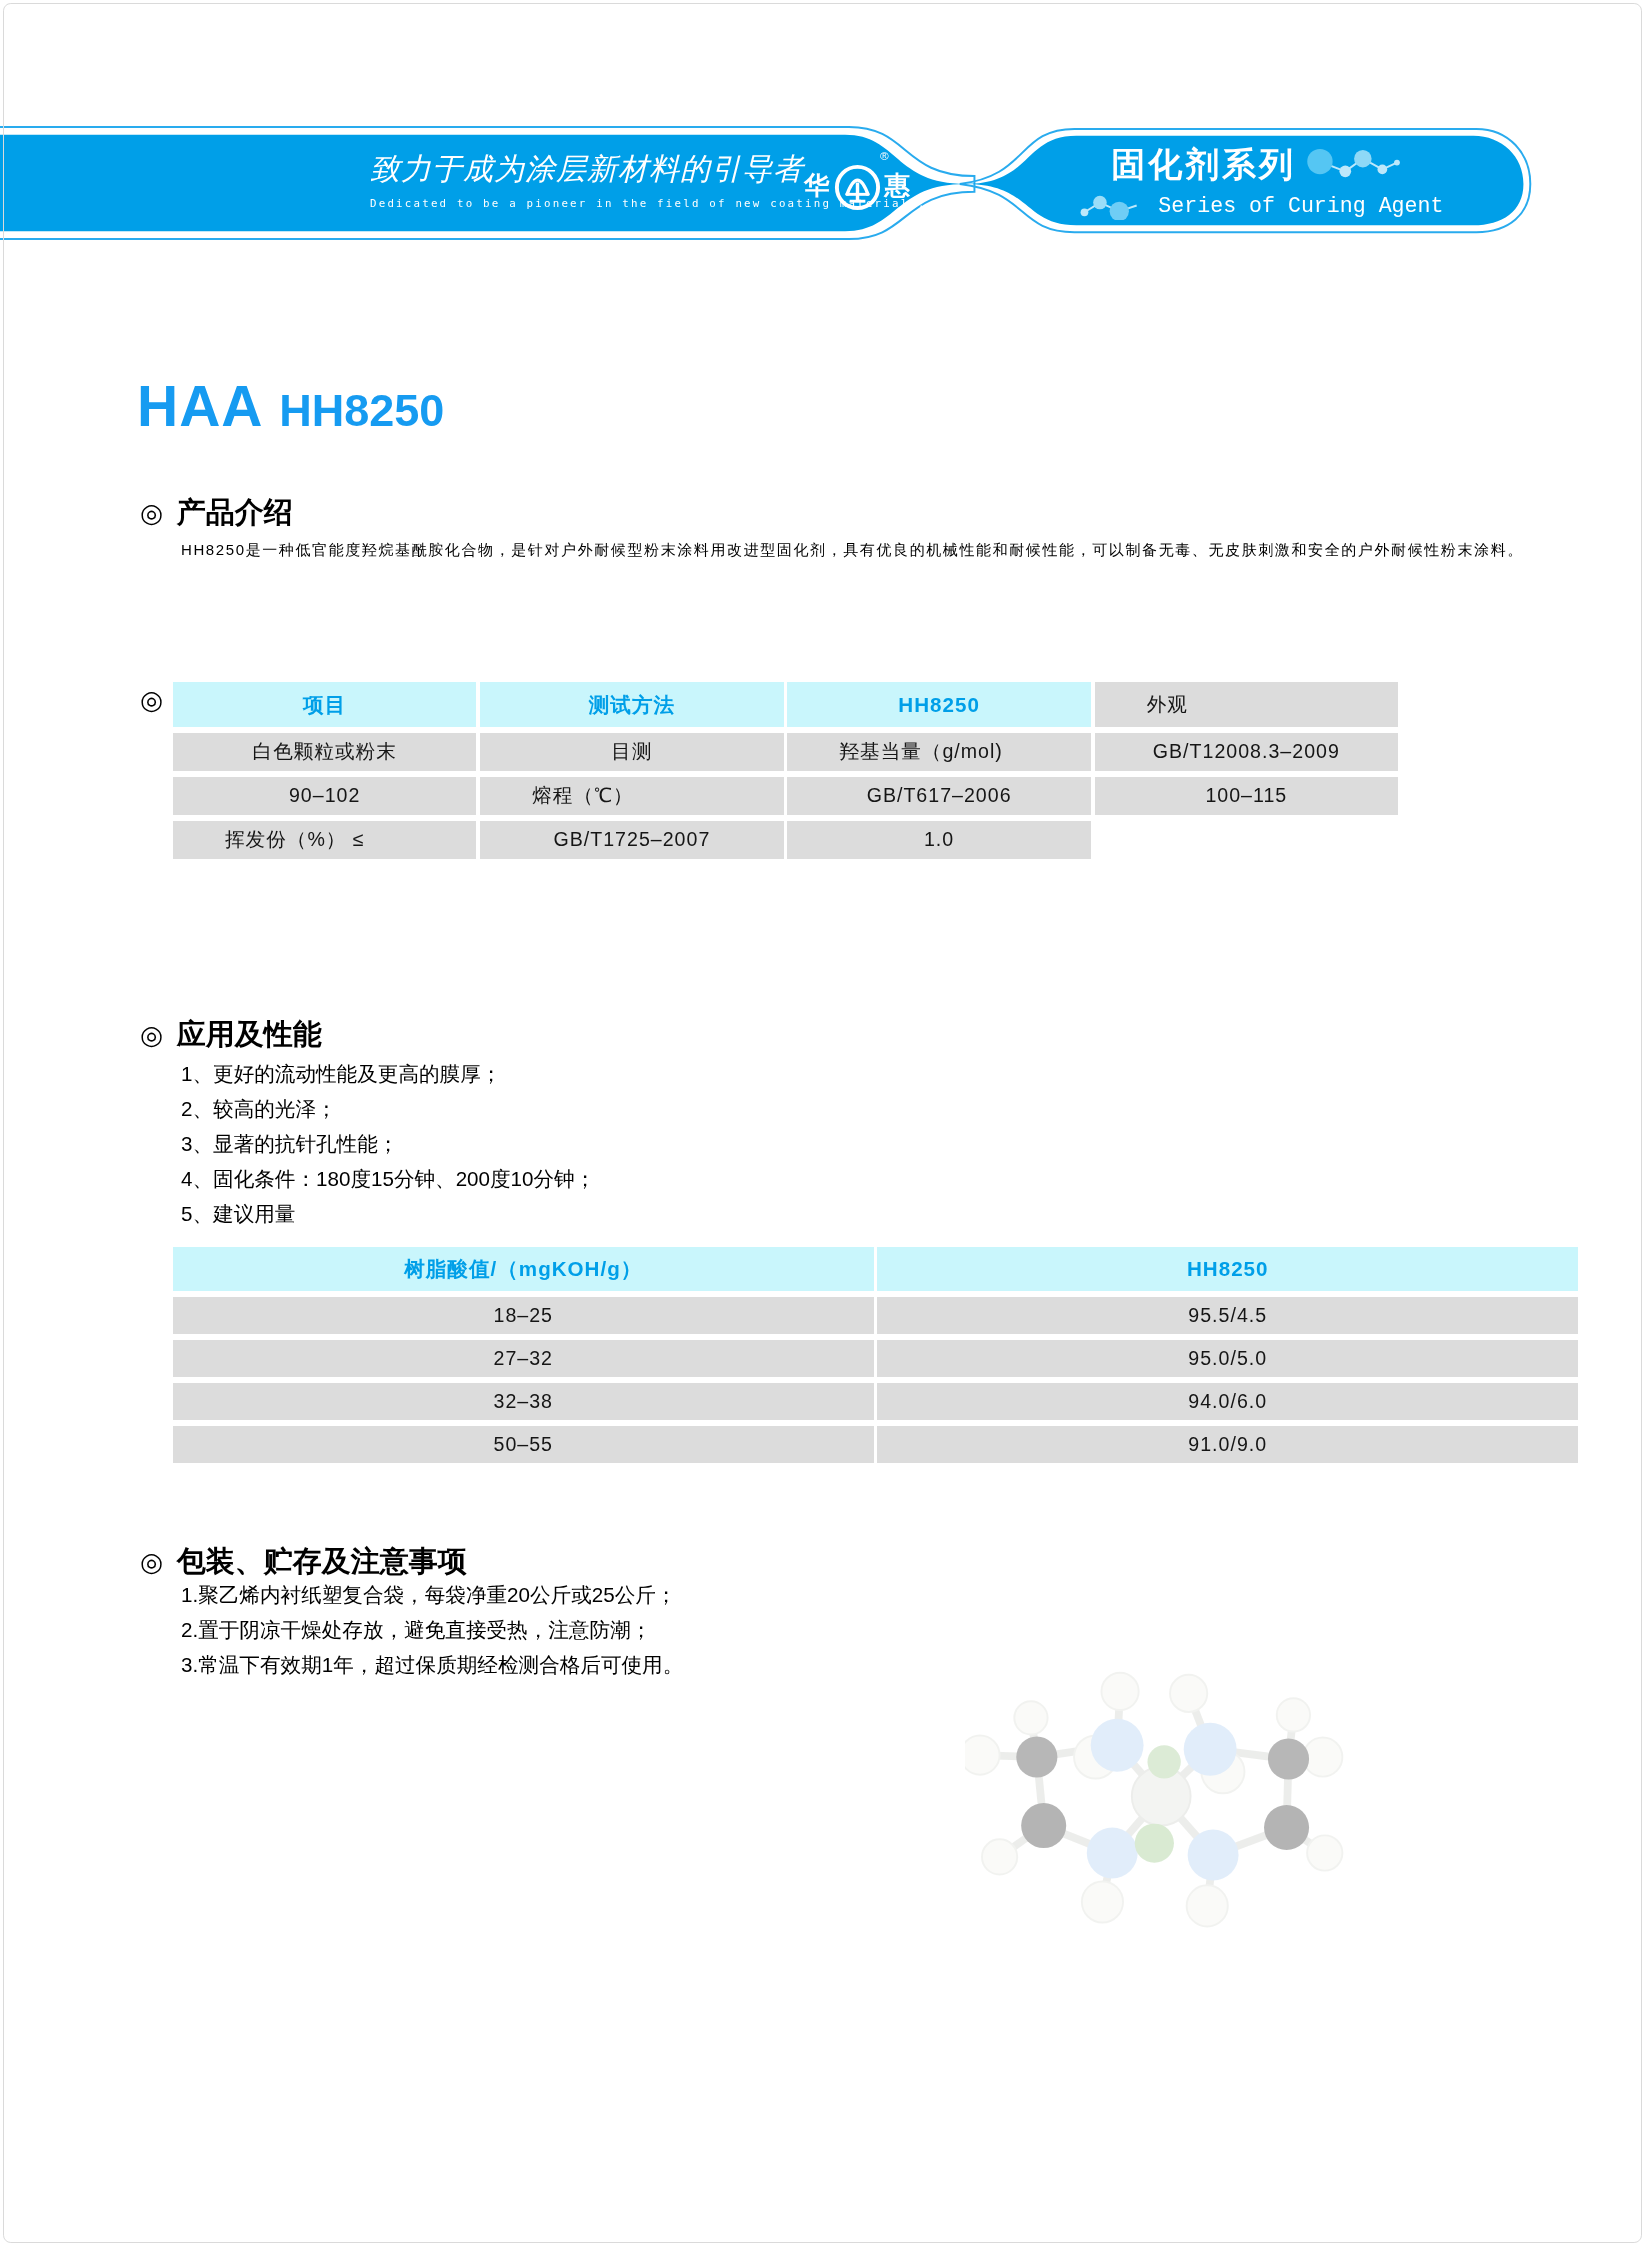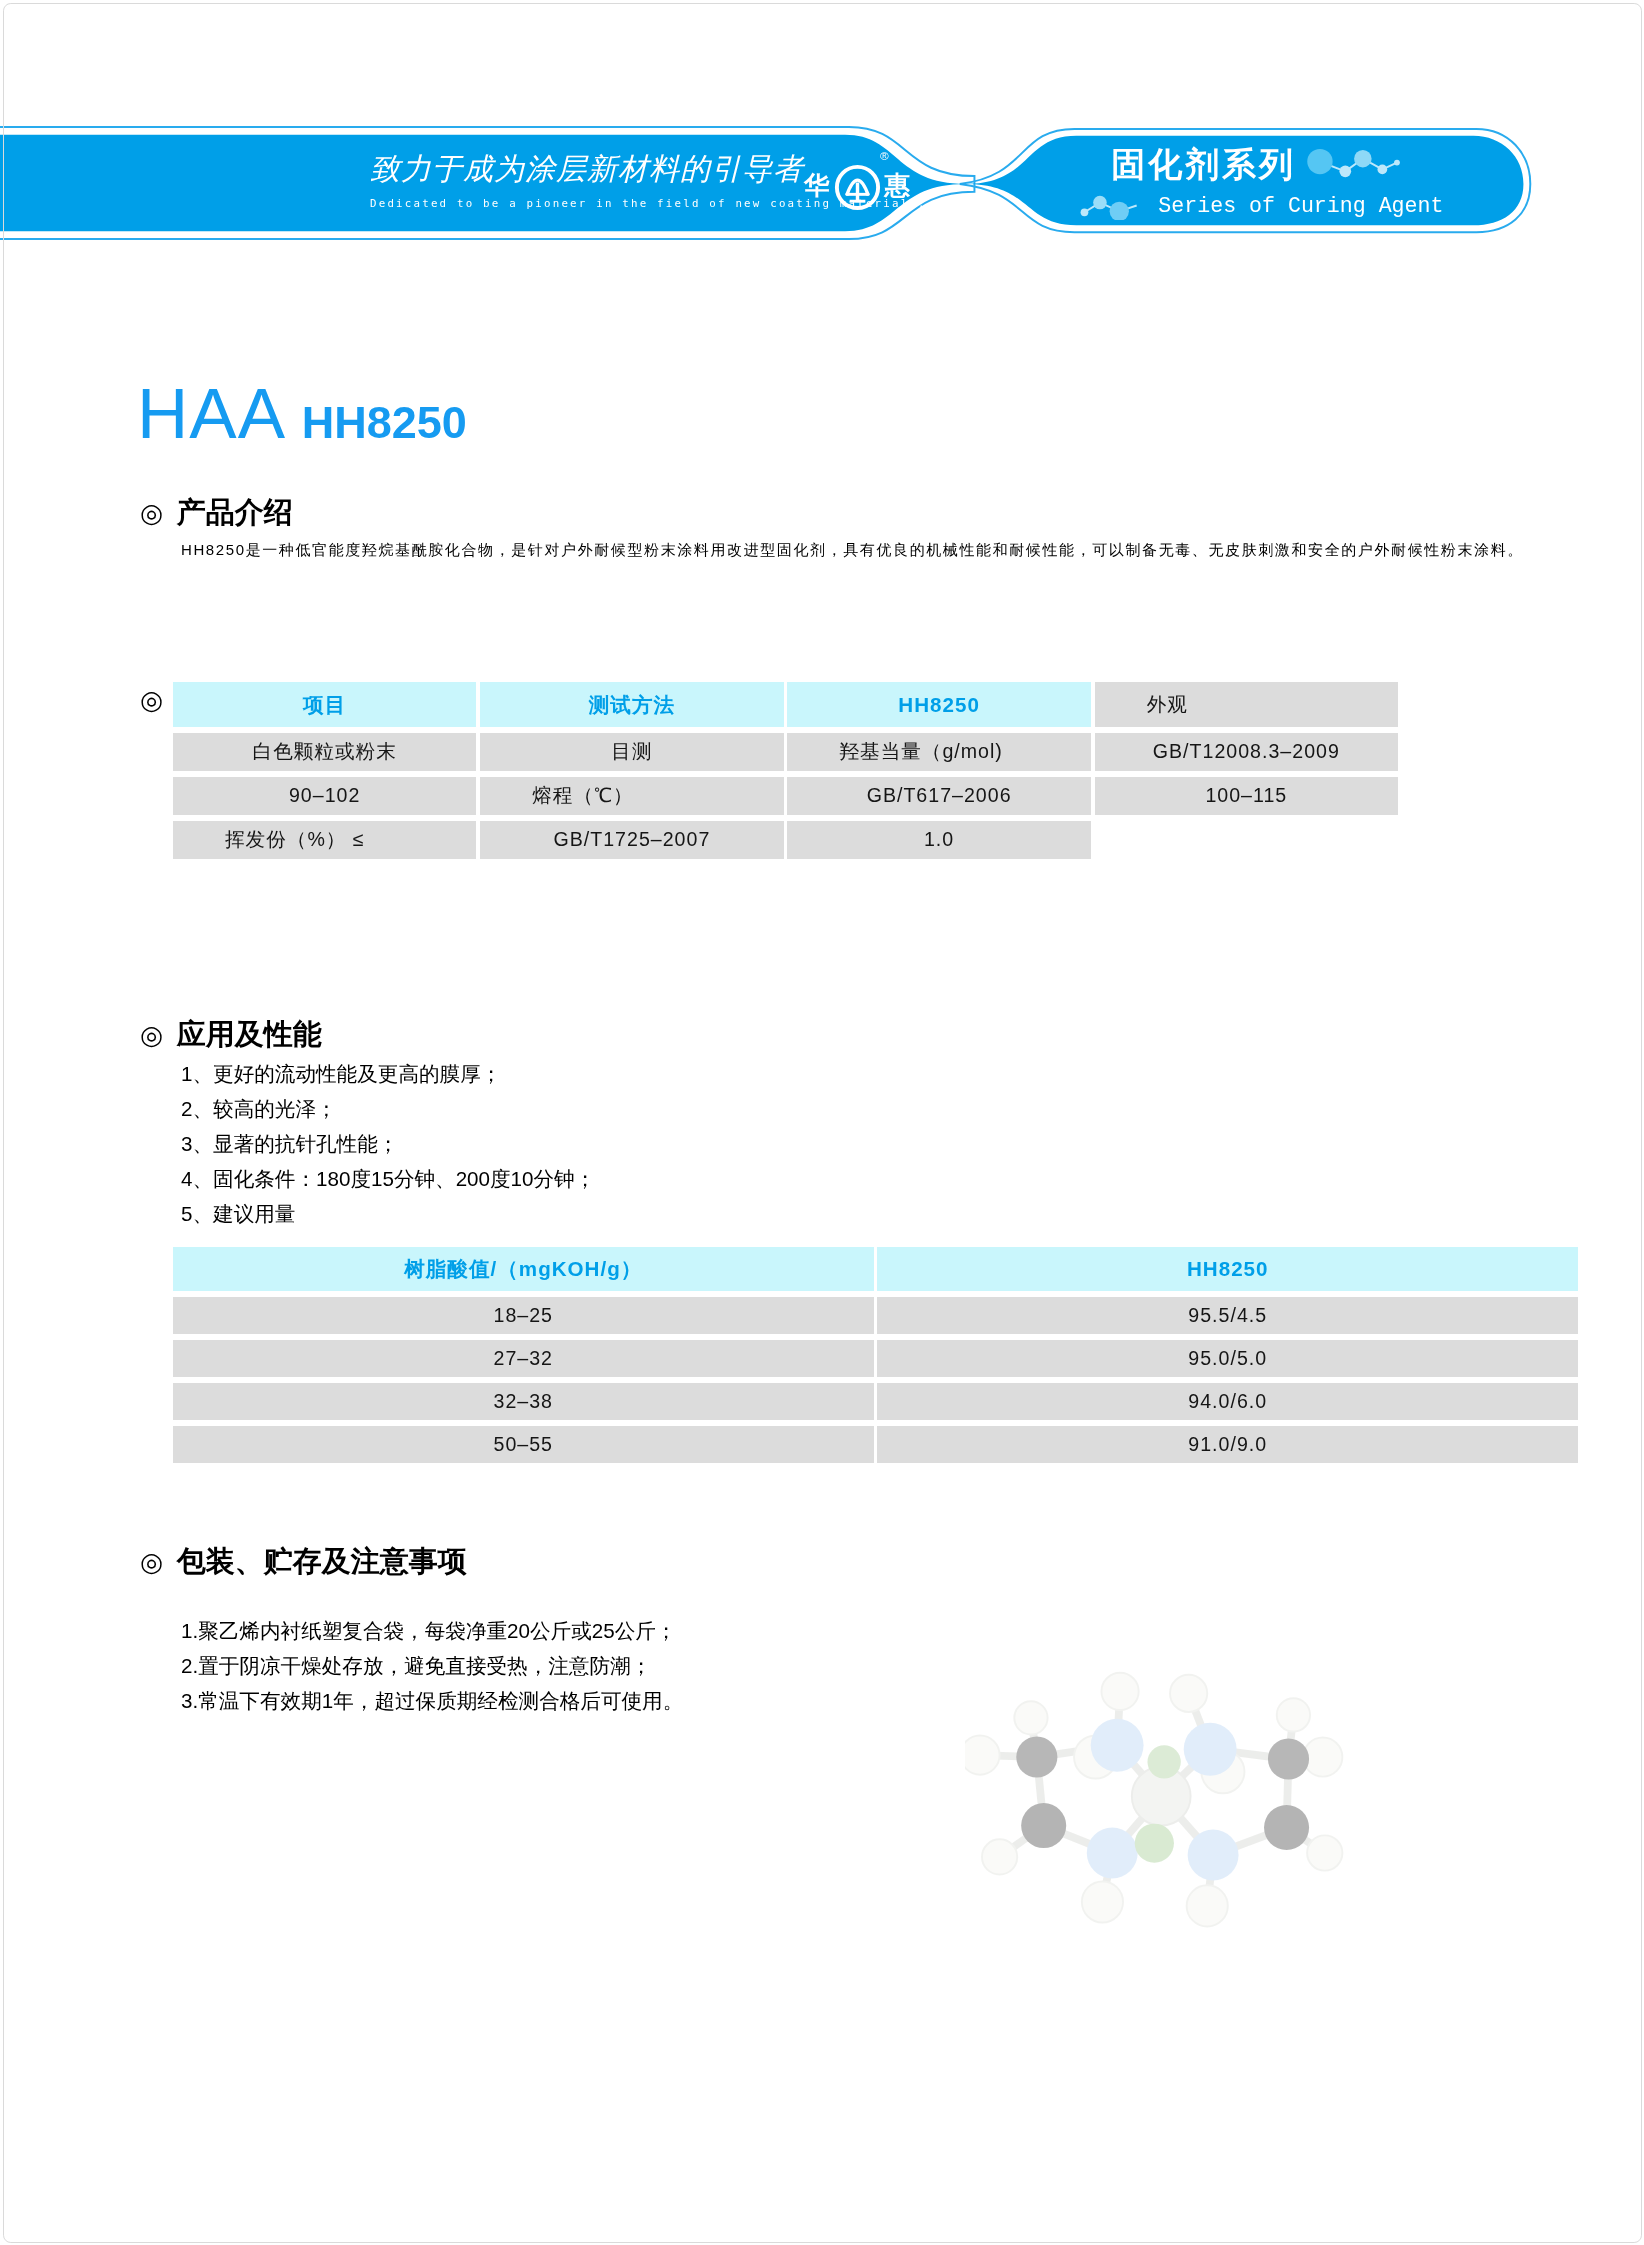--- a/index.html
+++ b/index.html
@@ -22,39 +22,39 @@
   .logo-reg{position:absolute; left:76px; top:-5.9px; font-size:11.8px; color:#fff;}
 
   .bubble-content{position:absolute; left:1039px; top:137px; width:441px; height:88px;
     display:flex; flex-direction:column; justify-content:center; align-items:center; color:#fff;font-family:Liberation Mono, monospace;}
   .bubble-row{display:flex; align-items:center; gap:9.8px;}
   .series-cn{font-size:34px; font-weight:bold; letter-spacing:2.9px; white-space:nowrap;}
   .series-en{font-size:21.6px; white-space:nowrap;}
 
   
   .title{position:absolute; left:137px; top:373px; color:#169BF1; white-space:nowrap;}
-  .title-main{font-size:71px; font-weight:400; letter-spacing:1px;}
+  .title-main{font-size:57px; font-weight:700; letter-spacing:1px;}
   .title-model{font-size:45px; font-weight:800; margin-left:15.7px;}
 
   
   .sec-head{position:absolute; left:140px; display:flex; align-items:center; gap:13.7px;
     font-size:29px; font-weight:bold; color:#000; white-space:nowrap;}
   .sec-bullet{font-size:26.5px; font-weight:normal; line-height:1;}
   #head-intro{top:493px;}
   #head-specs{top:680px;}
   #head-app{top:1015px;}
   #head-pack{top:1542px;}
 
   
   .intro-body{position:absolute; left:181px; top:535px; width:1364px;
     font-size:15px; line-height:30px; letter-spacing:1.6px; text-align:justify; color:#000;}
 
   .num-list{position:absolute; left:181px; font-size:20.6px; color:#000;}
   #app-list{top:1059px;}
-  #pack-list{top:1580px;margin-top:36px;}
+  #pack-list{top:1580px;}
   .num-list div{height:35px; line-height:29px; white-space:nowrap;}
 
   
   .tbl{position:absolute; display:grid; column-gap:3.9px; row-gap:5.9px; background:#fff;}
   .tbl .hc{background:#C9F6FC; color:#009FE8; font-weight:bold; font-size:20.6px;
     display:flex; align-items:center; justify-content:center; letter-spacing:1px;}
   .tbl .dc{background:#DCDCDC; font-size:19.6px; color:#151515;
     display:flex; align-items:center; justify-content:center; letter-spacing:1px;}
   #tbl-specs{left:173px; top:682px; width:1225px;
     grid-template-columns:1fr 1fr 1fr 1fr; grid-template-rows:45px repeat(4,38px);}

